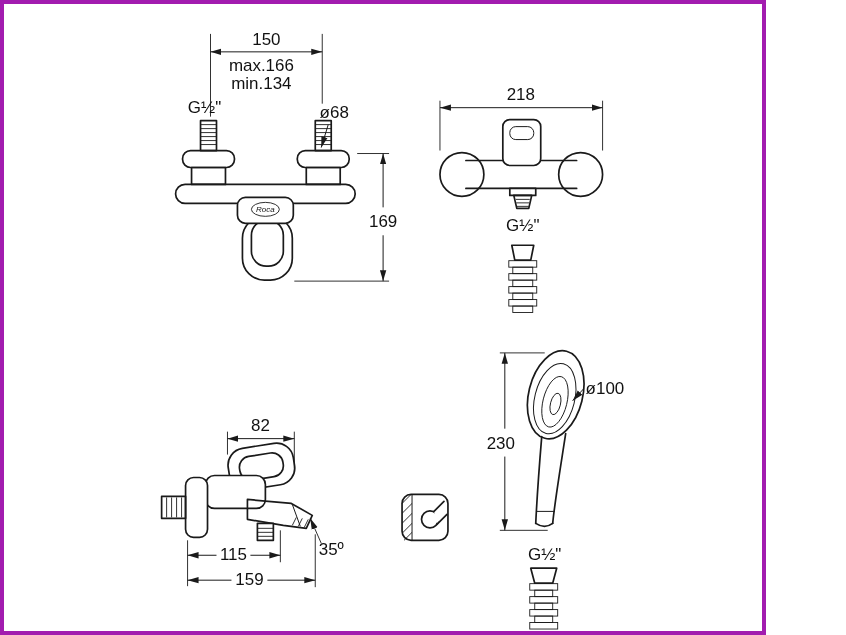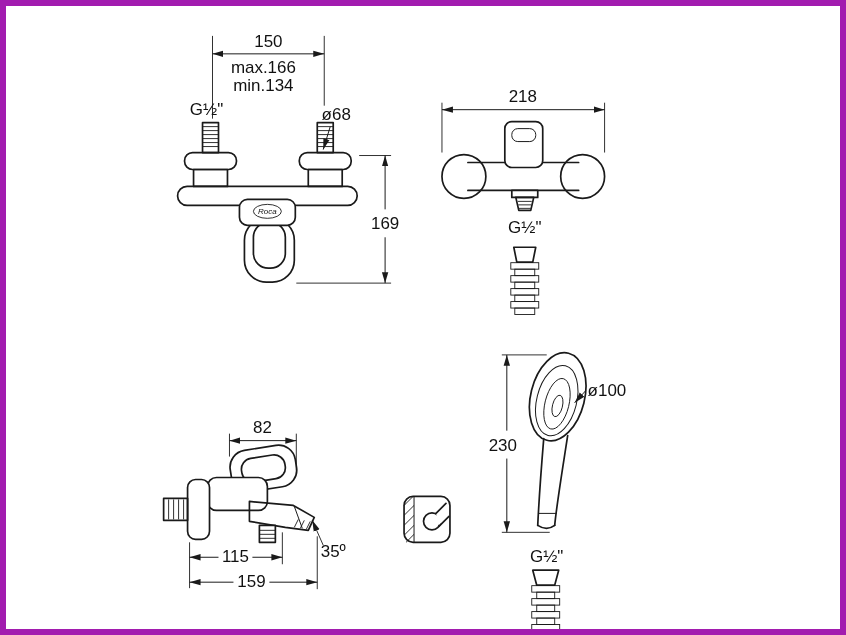--- a/index.html
+++ b/index.html
@@ -1,17 +1,17 @@
 <!DOCTYPE html>
 <html><head>
 <meta charset="utf-8">
 <style>
   html,body{margin:0;padding:0;background:#ffffff}
-  .canvas{position:relative;width:846px;height:635px;background:#ffffff;
-          border:6px solid #a21caf;box-sizing:border-box;
+  .canvas{position:relative;width:766px;height:635px;background:#ffffff;
+          border:4px solid #a21caf;box-sizing:border-box;
           font-family:"Liberation Sans",sans-serif;overflow:hidden}
   .canvas svg{display:block}
   .o {fill:none;stroke:#1a1a1a;stroke-width:1.7;stroke-linejoin:round;stroke-linecap:round}
   .of{fill:#ffffff;stroke:#1a1a1a;stroke-width:1.7;stroke-linejoin:round}
   .d {fill:none;stroke:#1a1a1a;stroke-width:1}
   .h {fill:none;stroke:#1a1a1a;stroke-width:0.9}
   .t {font-family:"Liberation Sans",sans-serif;font-size:17px;fill:#111111}
   .tl{font-family:"Liberation Sans",sans-serif;font-size:8px;font-style:italic;fill:#111111}
 </style>
 </head>

